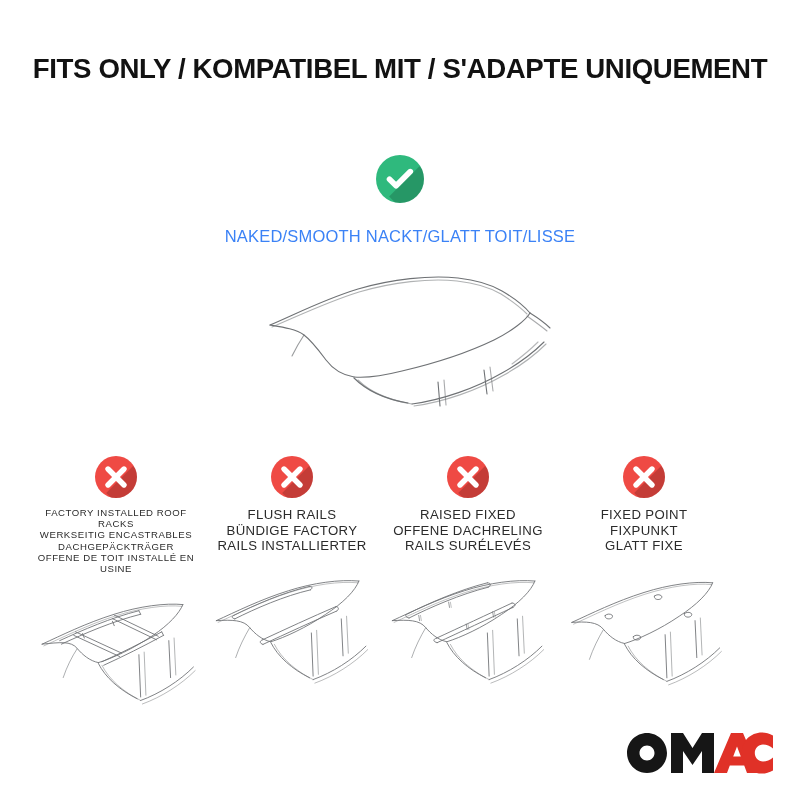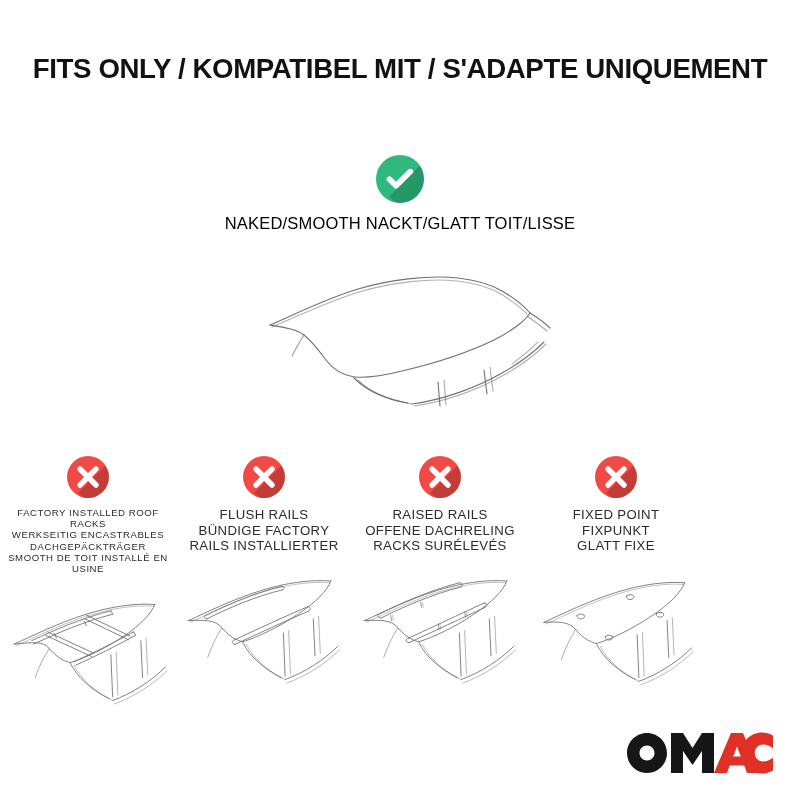--- a/index.html
+++ b/index.html
@@ -43,35 +43,35 @@
   }
   .badge .shadow:after{
     content:"";position:absolute;
     left:45%;top:42%;width:90%;height:90%;
     background:rgba(0,0,0,0.18);
     transform:rotate(-45deg);
   }
   .badge svg{position:absolute;inset:0;width:100%;height:100%;}
 
   .top-labels{
-    margin-top:11px;text-align:center;
+    margin-top:24px;text-align:center;
     font-size:16.5px;line-height:19.5px;
-    letter-spacing:0.2px;color:#000000;
+    letter-spacing:0.2px;color:#3b82f6;
   }
 
   
   .main-art{
     position:absolute;left:262px;top:272px;width:300px;height:135px;
   }
   .main-art svg{width:100%;height:100%;display:block;}
 
   
   .cols{
     position:absolute;left:0;top:456px;width:704px;
-    display:flex;align-items:flex-start;
+    display:flex;align-items:flex-start;padding-left:28px;
   }
   .col{flex:1 1 0;display:flex;flex-direction:column;align-items:center;}
   .col .badge{width:42px;height:42px;}
   .col-labels{
     margin-top:9px;text-align:center;color:#2b2b2b;
   }
   .col-labels .l{display:block;}
 
   
   .c1 .col-labels{font-size:9.6px;line-height:11.2px;letter-spacing:0.55px;}
@@ -154,21 +154,21 @@
           <g stroke="#ffffff" stroke-width="5.4" stroke-linecap="round">
             <line x1="13" y1="13" x2="29" y2="29"></line>
             <line x1="29" y1="13" x2="13" y2="29"></line>
           </g>
         </svg>
       </div>
       <div class="col-labels">
         <span class="l">FACTORY INSTALLED ROOF RACKS</span>
         <span class="l">WERKSEITIG ENCASTRABLES</span>
         <span class="l">DACHGEPÄCKTRÄGER</span>
-        <span class="l">SMOOTH DE TOIT INSTALLÉ EN USINE</span>
+        <span class="l">OFFENE DE TOIT INSTALLÉ EN USINE</span>
       </div>
       <div class="col-art">
         <svg viewBox="0 0 200 160">
           <g fill="none" stroke="#6f7275" stroke-width="1" stroke-linejoin="round" stroke-linecap="round">
 
             <path d="M16 62 C38 52 66 38 98 28 C126 19 156 15 176 17"></path>
             <path d="M176 17 C172 27 160 40 142 52 C120 67 96 78 80 83"></path>
             <path d="M80 83 C70 81 62 74 56 67 C49 58 36 60 16 62"></path>
             <path d="M18 64 C40 54 68 40 99 30 C127 21 156 17 175 19" opacity="0.5"></path>
 
@@ -252,23 +252,23 @@
       <div class="badge no">
         <span class="shadow"></span>
         <svg viewBox="0 0 42 42">
           <g stroke="#ffffff" stroke-width="5.4" stroke-linecap="round">
             <line x1="13" y1="13" x2="29" y2="29"></line>
             <line x1="29" y1="13" x2="13" y2="29"></line>
           </g>
         </svg>
       </div>
       <div class="col-labels">
-        <span class="l">RAISED RAILS</span>
+        <span class="l">RAISED FIXED</span>
         <span class="l">OFFENE DACHRELING</span>
-        <span class="l">RACKS SURÉLEVÉS</span>
+        <span class="l">RAILS SURÉLEVÉS</span>
       </div>
       <div class="col-art">
         <svg viewBox="0 0 200 160">
           <g fill="none" stroke="#6f7275" stroke-width="1" stroke-linejoin="round" stroke-linecap="round">
             <path d="M14 58 C36 48 64 34 96 24 C124 15 154 11 176 13"></path>
             <path d="M176 13 C172 24 158 38 138 51 C116 66 92 77 76 82"></path>
             <path d="M76 82 C66 80 58 73 52 66 C45 57 32 57 14 58"></path>
             <path d="M16 60 C38 50 66 36 97 26 C125 17 154 13 175 15" opacity="0.5"></path>
 
             <path d="M32 50 C56 38 90 23 122 15"></path>

